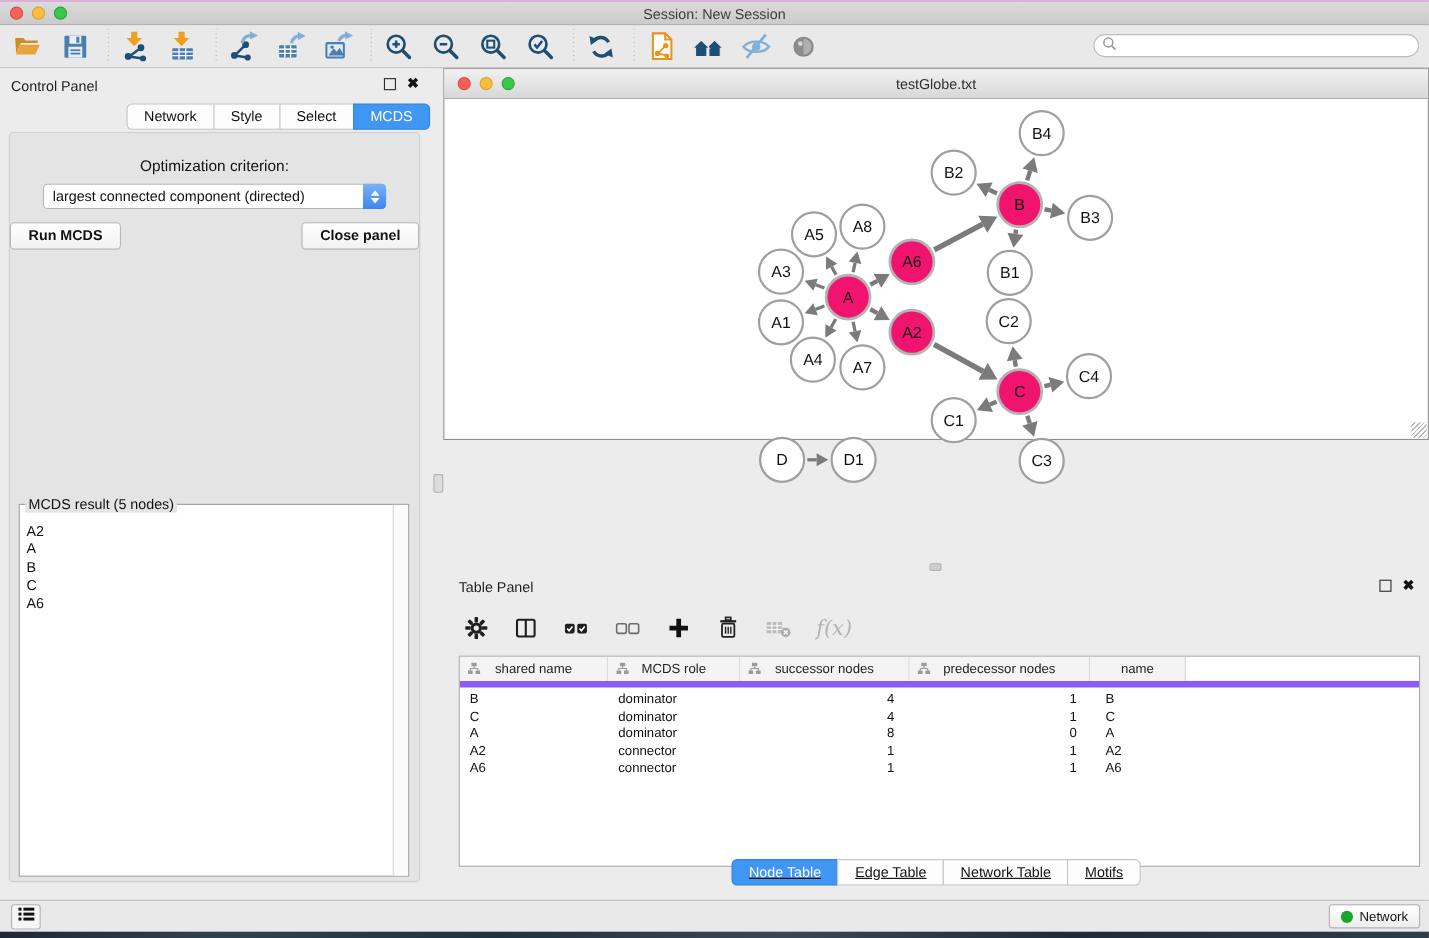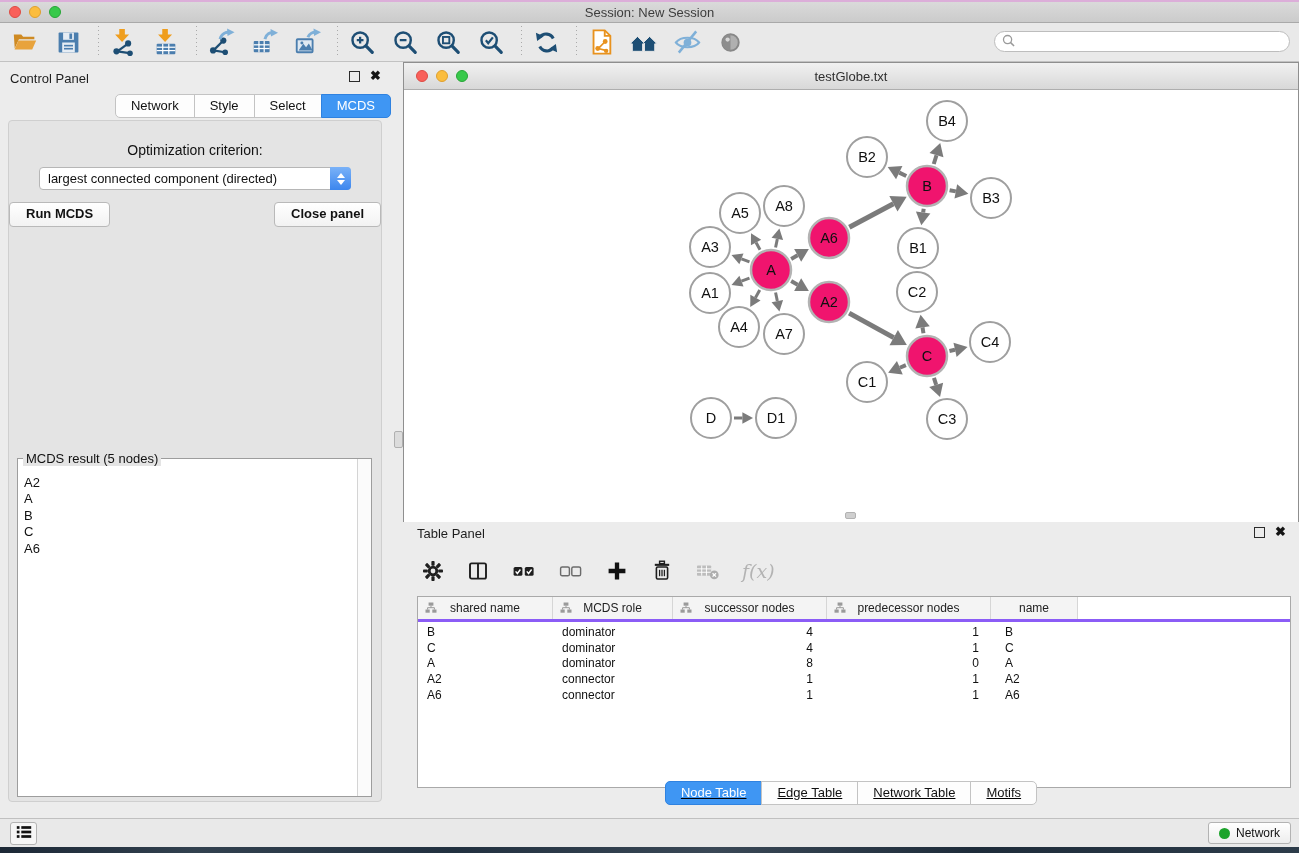--- a/index.html
+++ b/index.html
@@ -51,37 +51,37 @@
   .result-group{position:absolute;left:8px;right:9px;top:337px;bottom:4px;border:1px solid #9d9d9d;background:#fff;}
   .result-legend{position:absolute;top:-8px;left:5px;background:#e4e4e4;padding:0 3px;font-size:13px;color:#111;}
   .result-list{position:absolute;left:0;top:10px;right:14px;bottom:0;padding:6px 0 0 6px;overflow:hidden;}
   .result-item{font-size:13px;color:#111;line-height:16.4px;}
   .result-scroll{position:absolute;right:0;top:0;bottom:0;width:13px;background:#fbfbfb;border-left:1px solid #d4d4d4;}
   .splitter-handle{position:absolute;left:394px;top:431px;width:9px;height:17px;background:#dcdcdc;
     border:1px solid #b0b0b0;border-radius:2px;box-sizing:border-box;}
   .bottom-handle{position:absolute;left:845px;top:512px;width:11px;height:7px;background:#cfcfcf;
     border:1px solid #b2b2b2;border-radius:2px;box-sizing:border-box;}
   
-  .network-window{position:absolute;left:403px;top:62px;width:896px;height:556px;background:#fff;
+  .network-window{position:absolute;left:403px;top:62px;width:896px;height:338px;background:#fff;
     border:1px solid #8f8f8f;box-sizing:border-box;}
   .nw-titlebar{position:relative;height:26px;background:linear-gradient(#f1f1f1,#d8d8d8);border-bottom:1px solid #aeaeae;}
   .nw-titlebar .tl{top:7px;}
   .nw-title{position:absolute;left:0;right:0;top:6px;text-align:center;font-size:13px;color:#2f2f2f;}
   .nw-canvas{position:relative;width:894px;height:428px;}
   .grip{position:absolute;right:1px;bottom:1px;width:14px;height:14px;
     background:repeating-linear-gradient(135deg,transparent,transparent 2px,#b5b5b5 2px,#b5b5b5 3px);}
   
   .table-panel{position:absolute;left:403px;top:522px;width:896px;height:290px;background:#ececec;}
   .tp-title{position:absolute;left:14px;top:4px;font-size:13px;color:#1e1e1e;}
   .tp-toolbar{position:absolute;left:18px;top:30px;height:38px;display:flex;align-items:center;gap:21px;}
   .tico{display:flex;align-items:center;justify-content:center;}
   .fx{font-family:"DejaVu Serif",serif;font-style:italic;font-size:19px;color:#b3b3b3;}
   .tp-table{position:absolute;left:14px;top:74px;width:874px;height:192px;background:#fff;
     border:1px solid #a9a9a9;box-sizing:border-box;overflow:hidden;}
-  .thead{display:flex;height:22px;border-bottom:3px solid #8b5cf6;}
+  .thead{display:flex;height:22px;border-bottom:6px solid #8b5cf6;}
   .thcell{position:relative;height:22px;background:#f4f4f4;border-right:1px solid #d6d6d6;
     display:flex;align-items:center;justify-content:center;font-size:12px;color:#222;box-sizing:border-box;}
   .thcell .hicon{position:absolute;left:7px;top:5px;}
   .trows{padding-top:3px;}
   .trow{display:flex;height:15.7px;line-height:15.7px;}
   .tcell{font-size:12px;color:#111;box-sizing:border-box;white-space:nowrap;overflow:hidden;}
   .tcell.c0,.tcell.c1{padding-left:9px;text-align:left;}
   .tcell.c2{padding-right:14px;text-align:right;}
   .tcell.c3{padding-right:12px;text-align:right;}
   .tcell.c4{padding-left:14px;text-align:left;}

